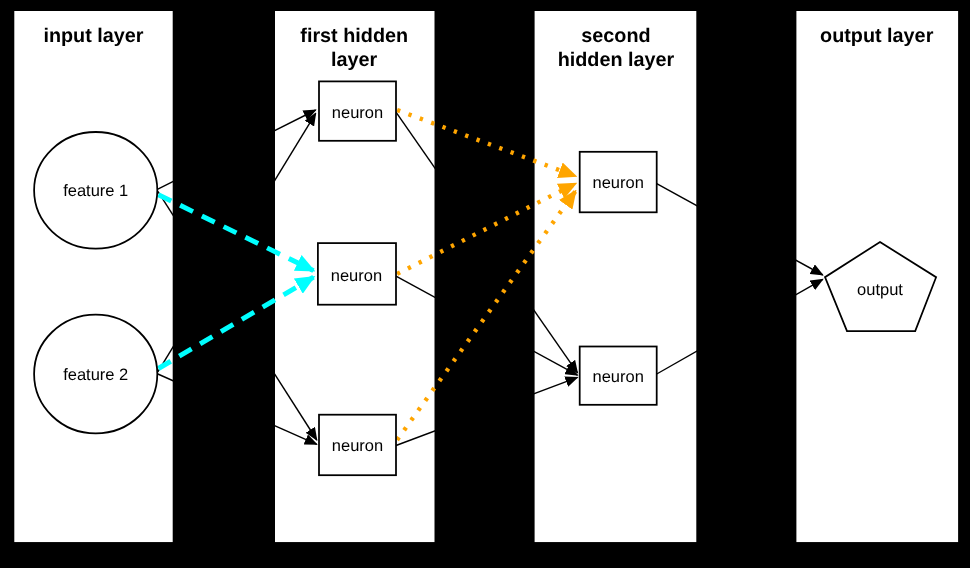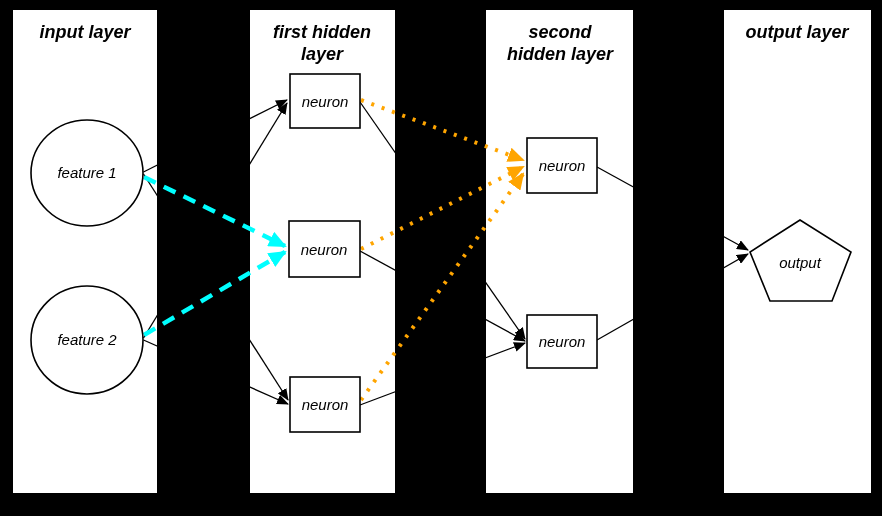--- a/index.html
+++ b/index.html
@@ -6,21 +6,20 @@
     margin: 0;
     padding: 0;
     background: #000000;
   }
   .stage {
     position: relative;
     width: 882px;
     height: 493px;
     background: #000000;
     overflow: hidden;
-    font-style: italic;
   }
   svg text {
     font-family: "Liberation Sans", "DejaVu Sans", sans-serif;
     fill: #000000;
   }
   .layer-title {
     font-size: 18px;
     font-weight: bold;
   }
   .node-label {

